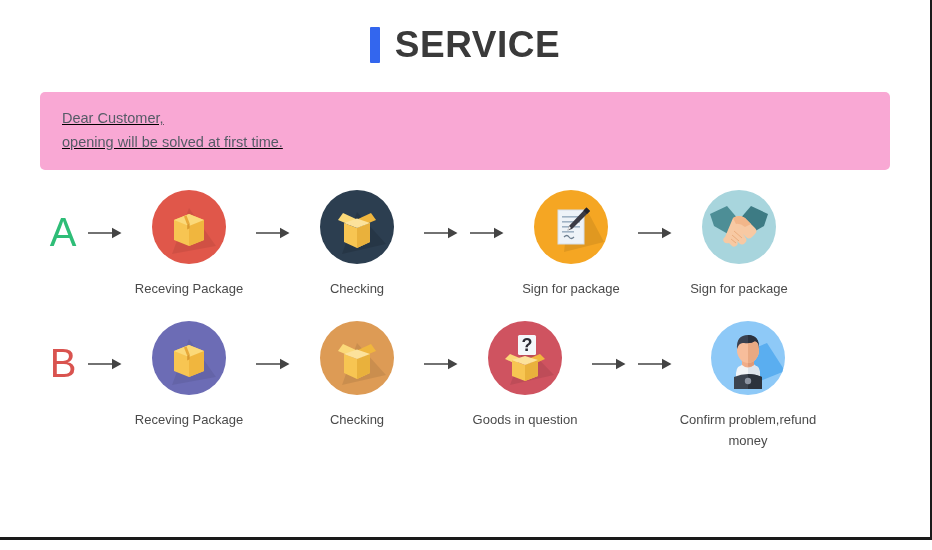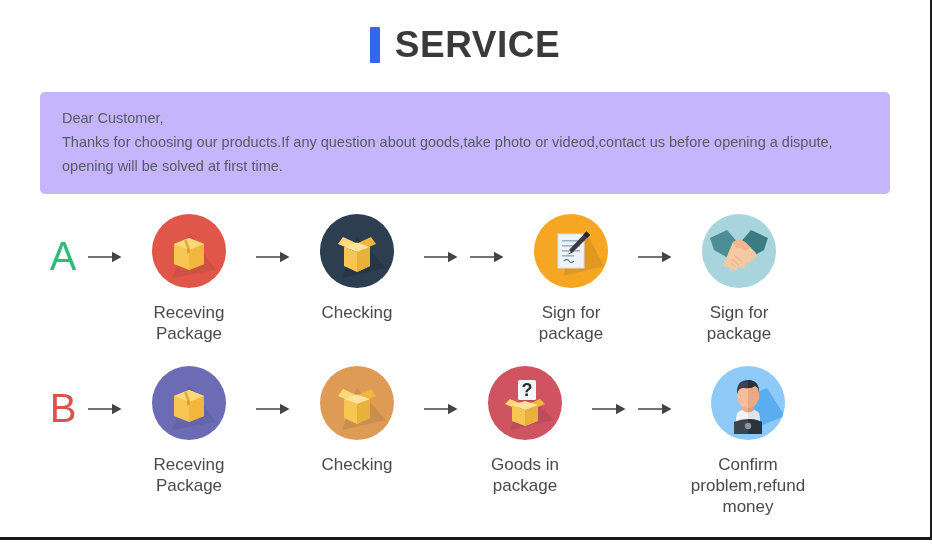--- a/index.html
+++ b/index.html
@@ -36,23 +36,24 @@
   .title-text {
     font-size: 37px;
     font-weight: bold;
     color: #3a3a3a;
     letter-spacing: 0.5px;
   }
 
   
   .notice {
     margin: 22px 40px 0 40px;
-    background: #c4b5fd;
+    background: #f9a8d4;
     border-radius: 5px;
     padding: 14px 22px 16px 22px;
+    text-decoration: underline;
   }
   .notice p {
     font-size: 14.5px;
     line-height: 24px;
     color: #555b66;
   }
 
   
   .flow {
     display: flex;
@@ -100,39 +101,38 @@
     position: relative;
     overflow: hidden;
     display: flex;
     align-items: center;
     justify-content: center;
   }
   .circle svg { display: block; }
 
   .step-label {
     margin-top: 14px;
-    font-size: 17px;
+    font-size: 13px;
     color: #4a4a4a;
     text-align: center;
     line-height: 21px;
   }
 </style>
 </head>
 <body>
 
 <div class="page">
 
   <div class="header">
     <span class="title-bar"></span>
     <span class="title-text">SERVICE</span>
   </div>
 
   <div class="notice">
     <p>Dear Customer,</p>
-    <p>Thanks for choosing our products.If any question about goods,take photo or videod,contact us before opening a dispute,</p>
     <p>opening will be solved at first time.</p>
   </div>
 
   <div class="flow flow-a">
 
     <div class="letter letter-a">A</div>
 
     <div class="arrow">
       <svg width="34" height="14" viewBox="0 0 34 14">
           <path d="M0 6.2h24v-4.4l9.5 5.2-9.5 5.2v-4.4H0z" fill="#444"></path>
@@ -290,21 +290,21 @@
           <path d="M37 24 L66 54 L22 64 Z" fill="#00000015"></path>
           <rect x="30" y="14" width="18" height="20" rx="1.5" fill="#f4f7fa"></rect>
           <text x="39" y="30" font-family="Liberation Sans, sans-serif" font-size="18" font-weight="bold" fill="#2b2b33" text-anchor="middle">?</text>
           <path d="M22 33 L34 38 L28 43 L17 38 Z" fill="#fbd979"></path>
           <path d="M52 33 L40 38 L46 43 L57 38 Z" fill="#f0b63e"></path>
           <path d="M24 39 L37 44 L50 39 L50 55 L37 60 L24 55 Z" fill="#f7c552"></path>
           <path d="M37 44 L50 39 L50 55 L37 60 Z" fill="#e9b13c"></path>
           <path d="M24 39 L37 35 L50 39 L37 44 Z" fill="#fce29b"></path>
         </svg>
       </div>
-      <div class="step-label">Goods in package</div>
+      <div class="step-label">Goods in question</div>
     </div>
 
     <div class="arrow">
       <svg width="34" height="14" viewBox="0 0 34 14">
           <path d="M0 6.2h24v-4.4l9.5 5.2-9.5 5.2v-4.4H0z" fill="#444"></path>
         </svg>
     </div>
 
 
     <div class="arrow">

